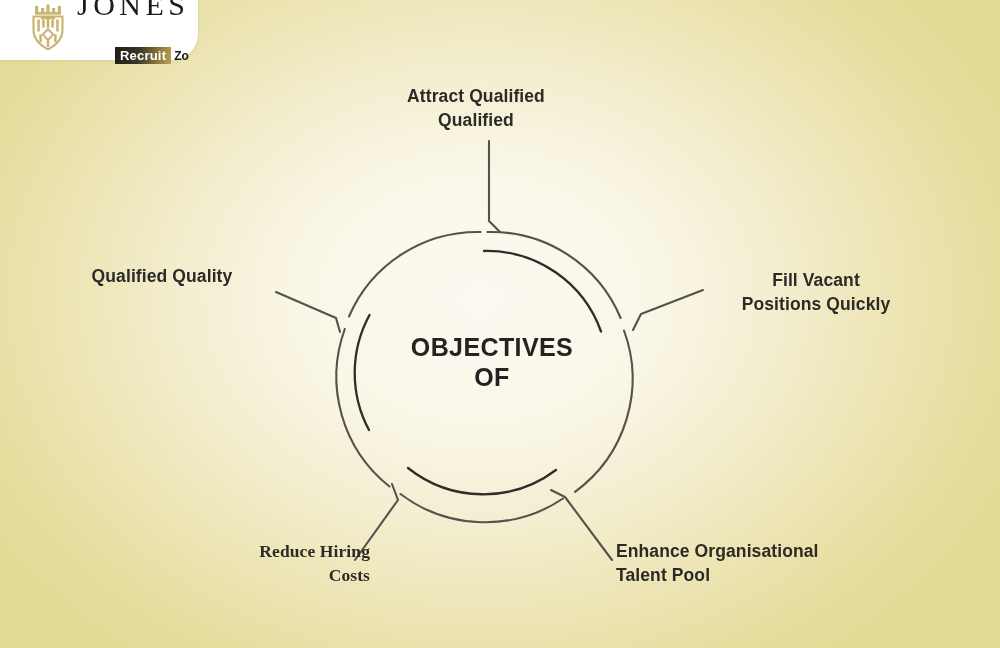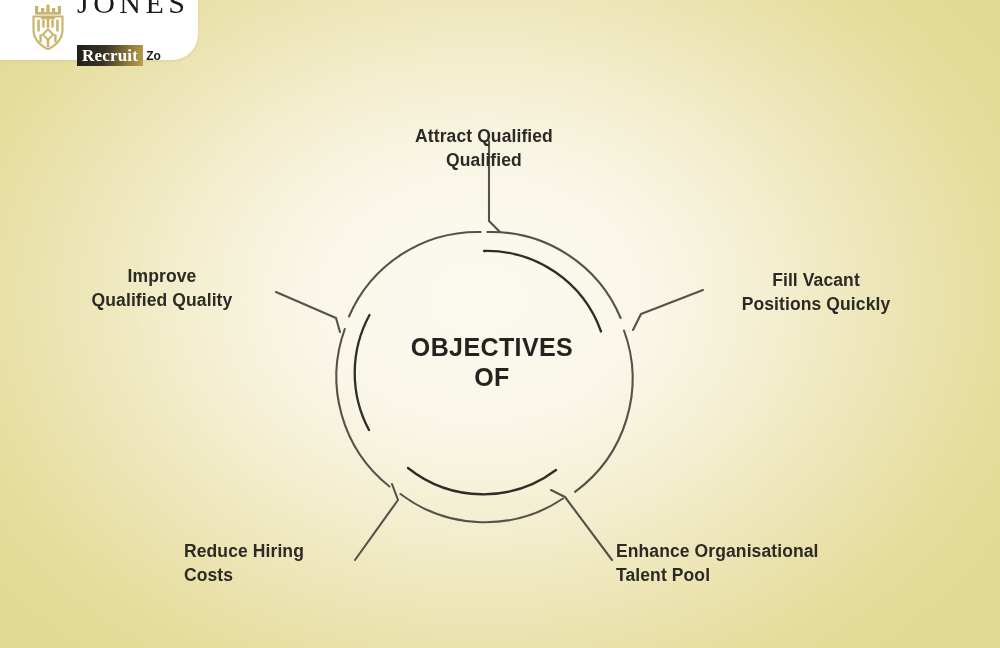--- a/index.html
+++ b/index.html
@@ -62,26 +62,27 @@
     line-height: 1;
     margin-bottom: 3px;
   }
   .logo-sub {
     display: flex;
     align-items: center;
   }
   .logo-badge {
     background: linear-gradient(100deg, #1f1d18 0%, #3a3428 42%, #8f7b3c 78%, #b9a051 100%);
     color: #ffffff;
-    font-size: 17px;
+    font-size: 13px;
     font-weight: bold;
     letter-spacing: 0.2px;
     padding: 1.5px 5px 2.5px 5px;
     line-height: 1;
-    font-family: Liberation Serif, serif;
+    font-family: Liberation Sans, sans-serif;
+    margin-left: 38px;
   }
   .logo-zo {
     color: #1b1b1b;
     font-size: 12px;
     font-weight: bold;
     margin-left: 3px;
     line-height: 1;
     font-family: "Liberation Sans", sans-serif;
   }
 
@@ -111,24 +112,24 @@
   .node-label {
     position: absolute;
     color: #2b2a25;
     font-size: 17.5px;
     font-weight: bold;
     line-height: 1.38;
     letter-spacing: 0.1px;
   }
   .node-label span { display: block; }
 
-  #label-attract   { left: 368px; top: 84px;  width: 232px; text-align: center; margin-top: 40px; }
+  #label-attract   { left: 360px; top: 84px;  width: 232px; text-align: center; }
   #label-fill      { left: 716px; top: 268px; width: 200px; text-align: center; }
   #label-enhance   { left: 616px; top: 539px; width: 290px; text-align: left; }
-  #label-reduce    { left: 184px; top: 539px; width: 200px; text-align: left; }
+  #label-reduce    { left: 170px; top: 539px; width: 200px; text-align: right; font-family: Liberation Serif, serif; }
   #label-improve   { left: 54px;  top: 264px; width: 216px; text-align: center; }
 </style>
 </head>
 <body>
 
 <div id="stage">
 
   <svg id="diagram" viewBox="0 0 1000 648">
 
     <g fill="none" stroke="#54524a" stroke-width="2.1" stroke-linecap="round">
@@ -176,21 +177,20 @@
     <span>Enhance Organisational</span>
     <span>Talent Pool</span>
   </div>
 
   <div class="node-label" id="label-reduce">
     <span>Reduce Hiring</span>
     <span>Costs</span>
   </div>
 
   <div class="node-label" id="label-improve">
-    <span>Improve</span>
     <span>Qualified Quality</span>
   </div>
 
   <div id="logo-card">
 
     <svg id="crest" width="40" height="46" viewBox="0 0 40 46">
       <g fill="#c9b46b">
 
         <rect x="7" y="2" width="3.2" height="6"></rect>
         <rect x="13" y="4" width="3.2" height="4"></rect>

